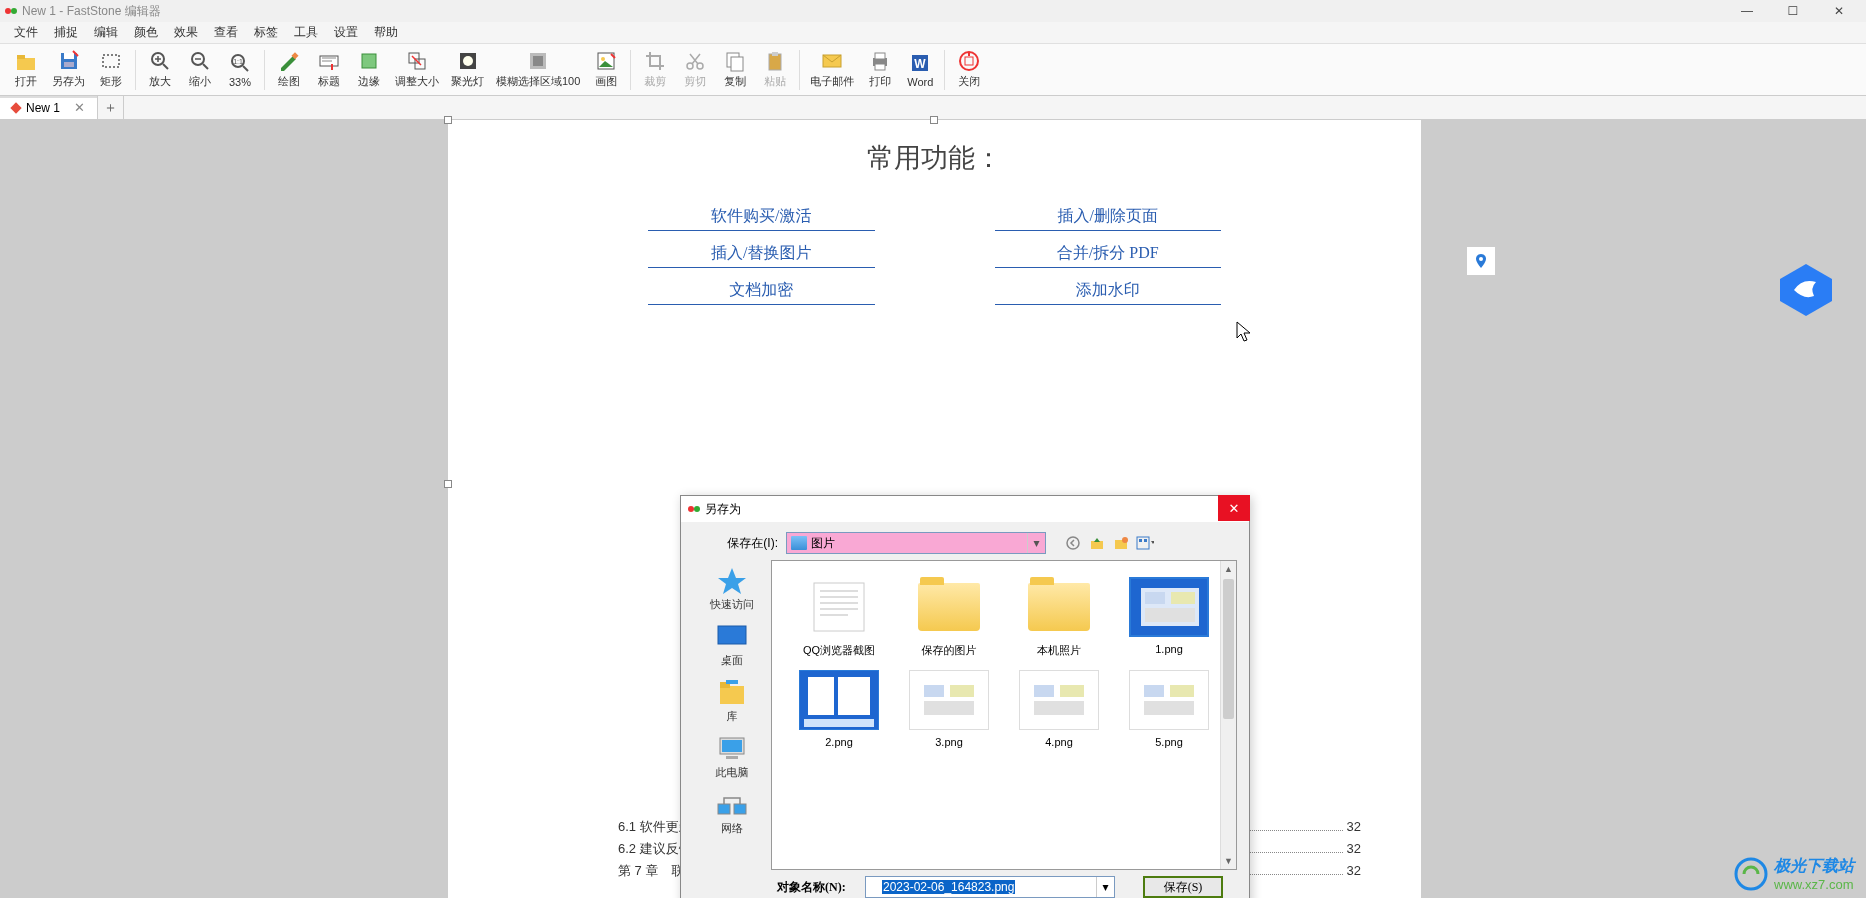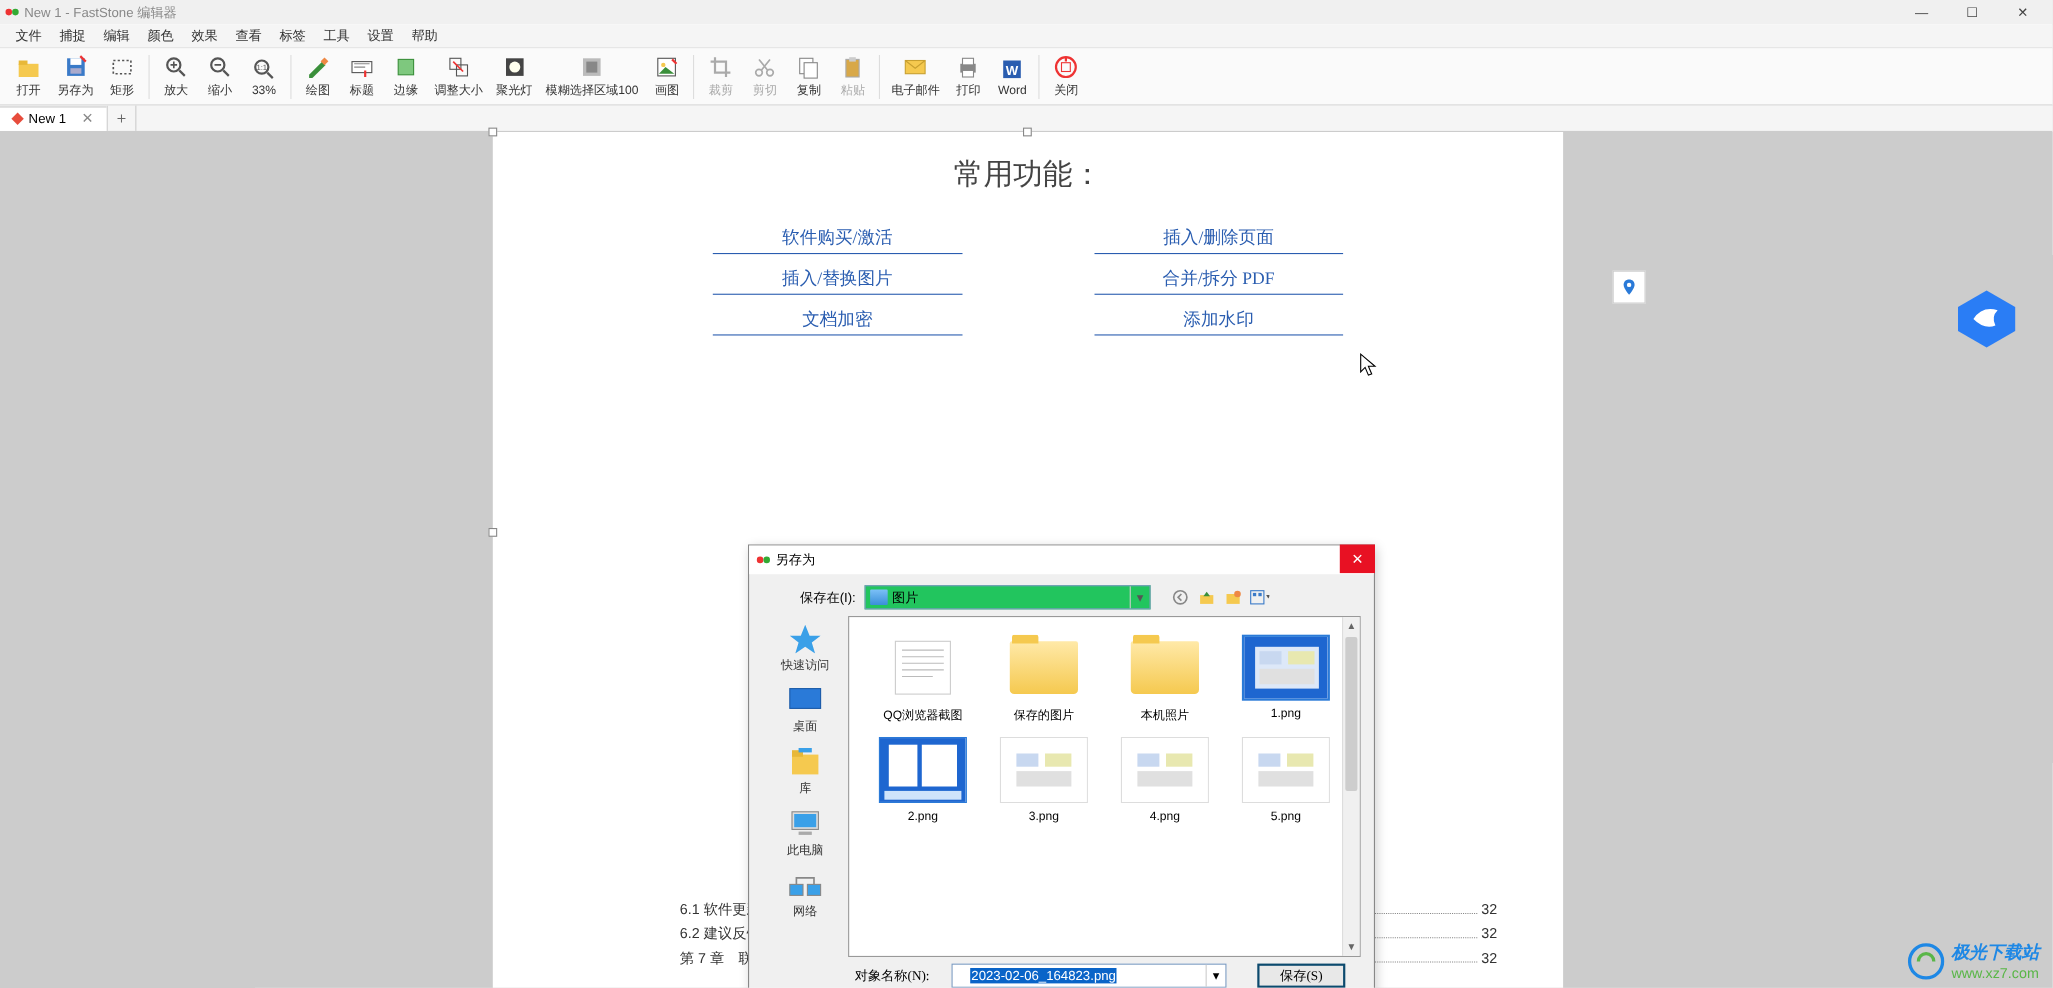--- a/index.html
+++ b/index.html
@@ -50,21 +50,21 @@
   .toc-row .page { }
 
   
   .dialog { position: absolute; left: 680px; top: 375px; width: 570px; height: 475px; background: #f0f0f0; border: 1px solid #888; box-shadow: 2px 2px 10px rgba(0,0,0,0.2); font-size: 12px; }
   .dlg-title { height: 26px; display: flex; align-items: center; padding: 0 6px; background: #fff; }
   .dlg-title .spacer { flex: 1; }
   .dlg-close { width: 32px; height: 26px; background: #e81123; color: #fff; display: flex; align-items: center; justify-content: center; position: absolute; right: -1px; top: -1px; font-size: 13px; }
   .dlg-body { padding: 10px 12px; }
   .dlg-row { display: flex; align-items: center; gap: 8px; margin-bottom: 6px; }
   .dlg-label { width: 85px; text-align: right; }
-  .dlg-combo { flex: 0 0 260px; height: 22px; border: 1px solid #7a9ac0; background: #22c55e; display: flex; align-items: center; padding: 0 4px; gap: 4px; position: relative; }
+  .dlg-combo { flex: 0 0 260px; height: 22px; border: 1px solid #7a9ac0; background: #f9a8d4; display: flex; align-items: center; padding: 0 4px; gap: 4px; position: relative; }
   .dlg-combo .dd { position: absolute; right: 0; top: 0; width: 18px; height: 100%; display: flex; align-items: center; justify-content: center; border-left: 1px solid #ccc; color: #555; }
   .folder-icon-mini { width: 16px; height: 14px; background: linear-gradient(#7bc0f7, #3a8fd8); border-radius: 1px; }
   .dlg-icons { display: flex; gap: 6px; margin-left: 10px; align-items: center; }
   .dlg-icons .ico { width: 18px; height: 18px; display: flex; align-items: center; justify-content: center; }
 
   .dlg-main { display: flex; height: 310px; }
   .dlg-side { width: 78px; display: flex; flex-direction: column; align-items: center; gap: 8px; padding-top: 4px; }
   .side-item { display: flex; flex-direction: column; align-items: center; gap: 3px; font-size: 11px; color: #333; width: 70px; }
   .side-ico { width: 36px; height: 30px; display: flex; align-items: center; justify-content: center; }
   .dlg-files { flex: 1; background: #fff; border: 1px solid #999; position: relative; overflow: hidden; }
@@ -75,26 +75,26 @@
   .folder-shape { width: 62px; height: 48px; background: linear-gradient(#ffe9a8, #f5c94f); border-radius: 2px 2px 4px 4px; position: relative; }
   .folder-shape::before { content: ''; position: absolute; top: -6px; left: 2px; width: 24px; height: 8px; background: #f5c94f; border-radius: 2px 2px 0 0; }
   .file-thumb.selected { border: 2px solid #2a7ad8; }
   .sel-bg { background: #cde6ff; }
   .scrollbar { position: absolute; right: 0; top: 0; bottom: 0; width: 16px; background: #f0f0f0; border-left: 1px solid #ddd; }
   .scroll-arr { height: 16px; display: flex; align-items: center; justify-content: center; color: #666; font-size: 9px; }
   .scroll-thumb { position: absolute; left: 2px; right: 2px; top: 18px; height: 140px; background: #cdcdcd; border-radius: 2px; }
 
   .dlg-bottom { padding: 6px 0 0 84px; }
   .dlg-bottom .dlg-row { margin-bottom: 6px; }
-  .dlg-bottom .lbl { width: 80px; text-align: left; font-family: SimSun, serif; }
+  .dlg-bottom .lbl { width: 80px; text-align: left; font-family: SimSun, serif; font-weight: bold; }
   .dlg-input { flex: 0 0 250px; height: 22px; border: 1px solid #7a9ac0; background: #fff; display: flex; align-items: center; padding: 0 16px; position: relative; font-family: monospace; font-size: 12px; }
   .dlg-input .dd { position: absolute; right: 0; top: 0; width: 18px; height: 100%; display: flex; align-items: center; justify-content: center; border-left: 1px solid #ccc; }
   .dlg-input .highlighted { background: #0a64c8; color: #fff; padding: 0 1px; }
   .dlg-btn { width: 80px; height: 22px; border: 1px solid #888; background: #e8e8e8; display: flex; align-items: center; justify-content: center; margin-left: 20px; font-family: SimSun, serif; }
-  .dlg-btn.primary { border: 2px solid #0c4a6e; }
+  .dlg-btn.primary { border: 2px solid #4d7c0f; }
 
   
   .pin-box { position: absolute; right: 370px; top: 126px; width: 30px; height: 30px; background: #fff; border: 1px solid #ccc; display: flex; align-items: center; justify-content: center; color: #2a7ad8; }
 
   
   .bird-wm { position: absolute; right: 30px; top: 140px; width: 60px; height: 60px; }
 
   
   .bottom-wm { position: absolute; right: 12px; bottom: 6px; display: flex; align-items: center; gap: 6px; }
   .bottom-wm .txt { font-size: 16px; color: #1e88e5; font-style: italic; font-weight: bold; }

